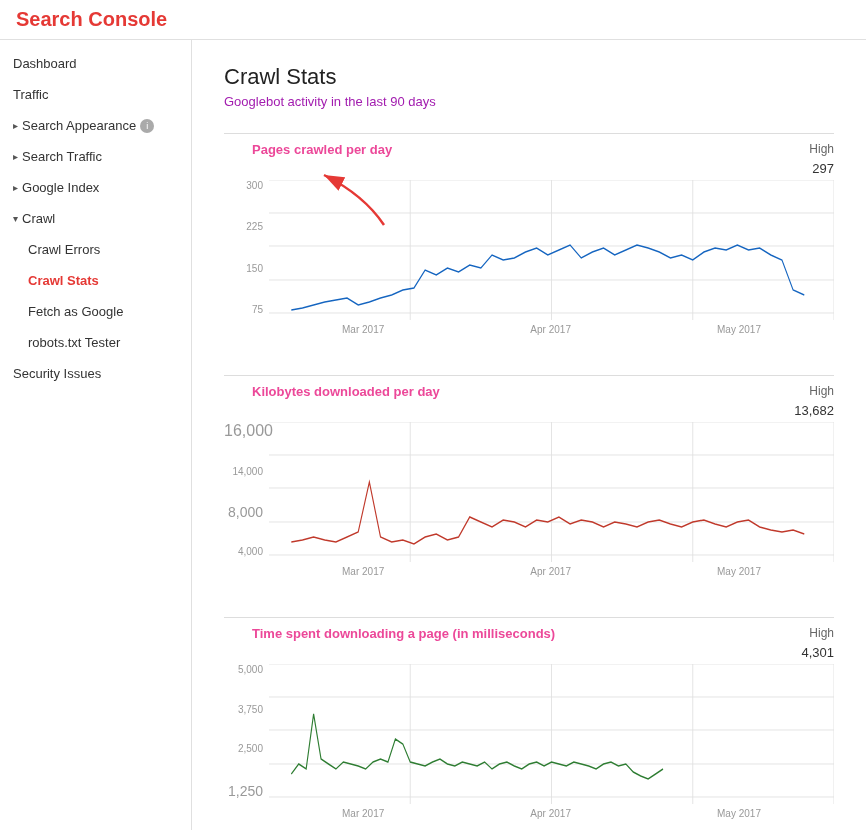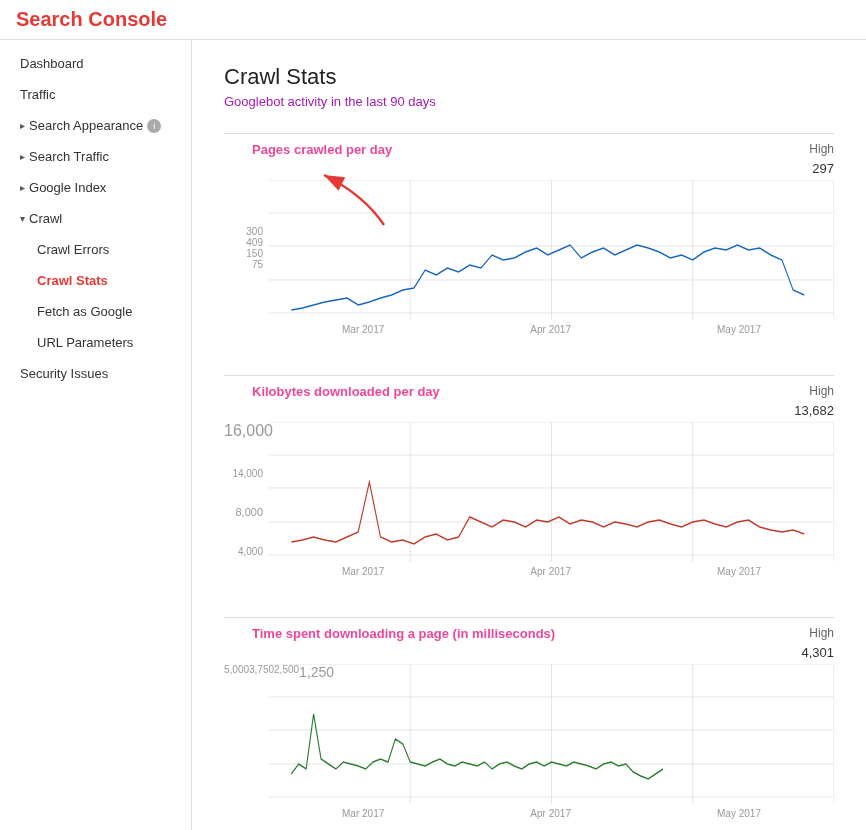--- a/index.html
+++ b/index.html
@@ -25,27 +25,27 @@
       width: 192px;
       min-width: 192px;
       border-right: 1px solid #e0e0e0;
       overflow-y: auto;
       padding-top: 8px;
     }
 
     .sidebar-item {
       display: flex;
       align-items: center;
-      padding: 8px 20px;
+      padding: 8px 13px;
       cursor: pointer;
       font-size: 13px;
       color: #333;
     }
     .sidebar-item.active { color: #e53935; font-weight: bold; }
-    .sidebar-item.sub { padding-left: 28px; margin-left: 9px; }
+    .sidebar-item.sub { padding-left: 28px; }
     .sidebar-item .arrow {
       margin-right: 4px;
       font-size: 10px;
       color: #555;
     }
     .sidebar-item .info-icon {
       margin-left: 4px;
       width: 14px;
       height: 14px;
       border-radius: 50%;
@@ -140,42 +140,42 @@
       <div class="sidebar-item sub">
         <span>Crawl Errors</span>
       </div>
       <div class="sidebar-item sub active">
         <span>Crawl Stats</span>
       </div>
       <div class="sidebar-item sub">
         <span>Fetch as Google</span>
       </div>
       <div class="sidebar-item sub">
-        <span>URL Parameters</span>
+        <span>robots.txt Tester</span>
       </div>
       <div class="sidebar-item">
         <span>Security Issues</span>
       </div>
     </nav>
 
   <div id="content">
     <h2 class="page-title">Crawl Stats</h2>
     <p class="page-subtitle">Googlebot activity in the last 90 days</p>
 
     <div id="charts-container">
         <div class="chart-section">
           <div class="chart-header">
     <span class="chart-label">Pages crawled per day</span>
     <span class="chart-high-label">High</span>
   </div>
           <div class="chart-high-value" style="text-align: right;">297</div>
           <div style="display: flex; align-items: stretch;">
-            <div style="display: flex; flex-direction: column; justify-content: center; padding-bottom: 20px; padding-right: 6px; width: 45px; text-align: right;">
+            <div style="display: flex; flex-direction: column; justify-content: space-between; padding-bottom: 20px; padding-right: 6px; width: 45px; text-align: right;">
               <div style="font-size: 10px; color: rgb(153, 153, 153);">300</div>
-              <div style="font-size: 10px; color: rgb(153, 153, 153);">409</div>
+              <div style="font-size: 10px; color: rgb(153, 153, 153);">225</div>
               <div style="font-size: 10px; color: rgb(153, 153, 153);">150</div>
               <div style="font-size: 10px; color: rgb(153, 153, 153);">75</div>
             </div>
             <div style="flex: 1 1 0%; position: relative;">
     <svg viewBox="0 0 760 140" preserveAspectRatio="none" style="width:100%;height:140px;display:block;">
       <line x1="0" y1="0" x2="760" y2="0" stroke="#e0e0e0" stroke-width="1"></line>
                 <line x1="0" y1="33" x2="760" y2="33" stroke="#e0e0e0" stroke-width="1"></line>
                 <line x1="0" y1="66" x2="760" y2="66" stroke="#e0e0e0" stroke-width="1"></line>
                 <line x1="0" y1="100" x2="760" y2="100" stroke="#e0e0e0" stroke-width="1"></line>
                 <line x1="0" y1="133" x2="760" y2="133" stroke="#e0e0e0" stroke-width="1"></line>
@@ -209,21 +209,21 @@
         <div class="chart-section">
           <div class="chart-header">
     <span class="chart-label">Kilobytes downloaded per day</span>
     <span class="chart-high-label">High</span>
   </div>
           <div class="chart-high-value" style="text-align: right;">13,682</div>
           <div style="display: flex; align-items: stretch;">
             <div style="display: flex; flex-direction: column; justify-content: space-between; padding-bottom: 20px; padding-right: 6px; width: 45px; text-align: right;">
               <div style="font-size: 16px; color: rgb(153, 153, 153);">16,000</div>
               <div style="font-size: 10px; color: rgb(153, 153, 153);">14,000</div>
-              <div style="font-size: 11px; color: rgb(153, 153, 153);">8,000</div>
+              <div style="font-size: 14px; color: rgb(153, 153, 153);">8,000</div>
               <div style="font-size: 10px; color: rgb(153, 153, 153);">4,000</div>
             </div>
             <div style="flex: 1 1 0%; position: relative;">
     <svg viewBox="0 0 760 140" preserveAspectRatio="none" style="width:100%;height:140px;display:block;">
       <line x1="0" y1="0" x2="760" y2="0" stroke="#e0e0e0" stroke-width="1"></line>
                 <line x1="0" y1="33" x2="760" y2="33" stroke="#e0e0e0" stroke-width="1"></line>
                 <line x1="0" y1="66" x2="760" y2="66" stroke="#e0e0e0" stroke-width="1"></line>
                 <line x1="0" y1="100" x2="760" y2="100" stroke="#e0e0e0" stroke-width="1"></line>
                 <line x1="0" y1="133" x2="760" y2="133" stroke="#e0e0e0" stroke-width="1"></line>
 
@@ -243,21 +243,21 @@
   </div>
           </div>
         </div>
         <div class="chart-section">
           <div class="chart-header">
     <span class="chart-label">Time spent downloading a page (in milliseconds)</span>
     <span class="chart-high-label">High</span>
   </div>
           <div class="chart-high-value" style="text-align: right;">4,301</div>
           <div style="display: flex; align-items: stretch;">
-            <div style="display: flex; justify-content: space-between; padding-bottom: 20px; padding-right: 6px; width: 45px; text-align: right;">
+            <div style="display: flex; flex-direction: column; justify-content: space-between; padding-bottom: 20px; padding-right: 6px; width: 45px; text-align: right;">
               <div style="font-size: 10px; color: rgb(153, 153, 153);">5,000</div>
               <div style="font-size: 10px; color: rgb(153, 153, 153);">3,750</div>
               <div style="font-size: 10px; color: rgb(153, 153, 153);">2,500</div>
               <div style="font-size: 14px; color: rgb(153, 153, 153);">1,250</div>
             </div>
             <div style="flex: 1 1 0%; position: relative;">
     <svg viewBox="0 0 760 140" preserveAspectRatio="none" style="width:100%;height:140px;display:block;">
       <line x1="0" y1="0" x2="760" y2="0" stroke="#e0e0e0" stroke-width="1"></line>
                 <line x1="0" y1="33" x2="760" y2="33" stroke="#e0e0e0" stroke-width="1"></line>
                 <line x1="0" y1="66" x2="760" y2="66" stroke="#e0e0e0" stroke-width="1"></line>

